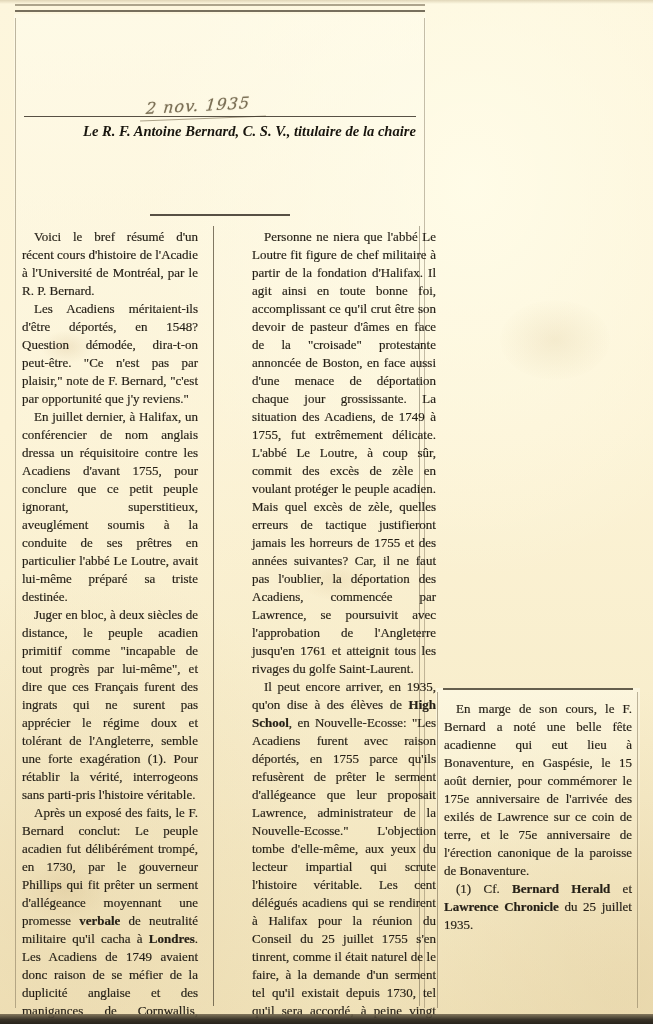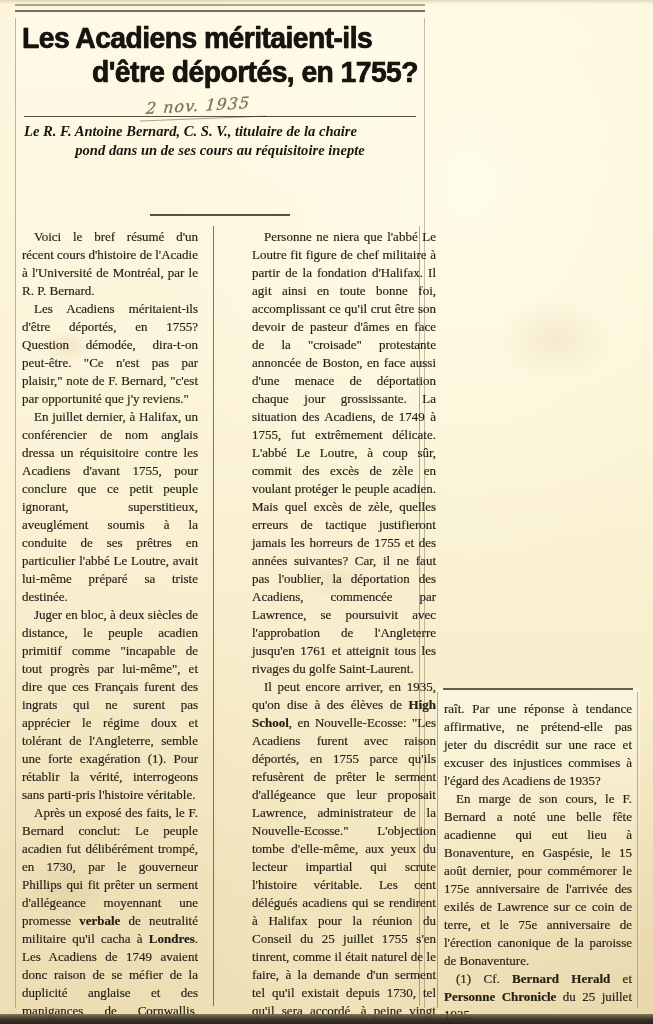--- a/index.html
+++ b/index.html
@@ -114,21 +114,21 @@
     top: 122px;
     width: 392px;
     font-family: "Liberation Serif", serif;
     font-style: italic;
     font-weight: 700;
     font-size: 14.6px;
     line-height: 1.30;
     color: #19160f;
     text-align: center;
   }
-  .deck .d1 { text-align: left; }
+  .deck .d1 { text-align: right; }
 
   
   .col {
     position: absolute;
     color: #241f16;
     font-family: "Liberation Serif", serif;
     font-size: 13px;
     line-height: 18px;
     text-align: justify;
     text-justify: inter-word;
@@ -183,61 +183,55 @@
   <div class="foxing" style="left:500px; top:300px; width:110px; height:80px; background:radial-gradient(ellipse at center, rgba(205,178,124,0.18), rgba(205,178,124,0) 75%);"></div>
   <div class="foxing" style="left:20px; top:860px; width:90px; height:60px; background:radial-gradient(ellipse at center, rgba(188,157,102,0.26), rgba(188,157,102,0) 72%);"></div>
 
   <div class="clipping" id="clip-main"></div>
 
   <div class="edge" style="left:15px;  top:18px;  width:1px; height:990px; opacity:.45;"></div>
   <div class="edge" style="left:424px; top:18px;  width:1px; height:990px; opacity:.40;"></div>
   <div class="edge" style="left:15px;  top:10px;  width:410px; height:2px; opacity:.75; background:#4a4132;"></div>
   <div class="edge" style="left:15px;  top:4px;   width:410px; height:2px; opacity:.55; background:#6a5e47;"></div>
 
-  <div class="headline inky">
-    <span class="l1">Les Acadiens méritaient-ils</span>
-    <span class="l2">d'être déportés, en 1755?</span>
-  </div>
 
   <div class="handwriting">2 nov. 1935</div>
   <div class="hw-underline"></div>
 
   <div class="rule-h" style="left:24px; top:116px; width:392px; height:1px;"></div>
 
   <div class="deck inky">
     <div class="d1">Le R. F. Antoine Bernard, C. S. V., titulaire de la chaire</div>
-    <div>pond dans un de ses cours au réquisitoire inepte</div>
   </div>
 
   <div class="rule-h" style="left:150px; top:214px; width:140px; height:2px;"></div>
 
   <div class="vrule" style="left:213px; top:226px; width:1px; height:780px;"></div>
   <div class="vrule" style="left:419px; top:226px; width:1px; height:780px; opacity:.45;"></div>
 
   <div class="col inky" id="col1">
     <p>Voici le bref résumé d'un récent cours d'histoire de l'Acadie à l'Université de Montréal, par le R. P. Bernard.</p>
-    <p>Les Acadiens méritaient-ils d'être déportés, en 1755? Question démodée, dira-t-on peut-être. "Ce n'est pas par plaisir," note de F. Bernard, "c'est par opportunité que j'y reviens."</p>
+    <p>Les Acadiens méritaient-ils d'être déportés, en 1548? Question démodée, dira-t-on peut-être. "Ce n'est pas par plaisir," note de F. Bernard, "c'est par opportunité que j'y reviens."</p>
     <p>En juillet dernier, à Halifax, un conférencier de nom anglais dressa un réquisitoire contre les Acadiens d'avant 1755, pour conclure que ce petit peuple ignorant, superstitieux, aveuglément soumis à la conduite de ses prêtres en particulier l'abbé Le Loutre, avait lui-même préparé sa triste destinée.</p>
     <p>Juger en bloc, à deux siècles de distance, le peuple acadien primitif comme "incapable de tout progrès par lui-même", et dire que ces Français furent des ingrats qui ne surent pas apprécier le régime doux et tolérant de l'Angleterre, semble une forte exagération (1). Pour rétablir la vérité, interrogeons sans parti-pris l'histoire véritable.</p>
     <p>Après un exposé des faits, le F. Bernard conclut: Le peuple acadien fut délibérément trompé, en 1730, par le gouverneur Phillips qui fit prêter un serment d'allégeance moyennant une promesse <b>verbale</b> de neutralité militaire qu'il cacha à <b>Londres</b>. Les Acadiens de 1749 avaient donc raison de se méfier de la duplicité anglaise et des manigances de Cornwallis, fondateur d'Halifax. Au reste, il faut établir une distinction entre les vieux habitants de Port-Royal et Grand-Pré, pacifiques sur leurs terres ancestrales, sagement dociles à leurs curés sulpiciens et les habitants de la <b>Nouvelle-Acadie</b> constituée par l'abbé Le Loutre autour du fort Beauséjour, sur la seigneurie de Beaubassin encore considérée comme domaine français.</p>
   </div>
 
   <div class="col inky" id="col2">
     <p>Personne ne niera que l'abbé Le Loutre fit figure de chef militaire à partir de la fondation d'Halifax. Il agit ainsi en toute bonne foi, accomplissant ce qu'il crut être son devoir de pasteur d'âmes en face de la "croisade" protestante annoncée de Boston, en face aussi d'une menace de déportation chaque jour grossissante. La situation des Acadiens, de 1749 à 1755, fut extrêmement délicate. L'abbé Le Loutre, à coup sûr, commit des excès de zèle en voulant protéger le peuple acadien. Mais quel excès de zèle, quelles erreurs de tactique justifieront jamais les horreurs de 1755 et des années suivantes? Car, il ne faut pas l'oublier, la déportation des Acadiens, commencée par Lawrence, se poursuivit avec l'approbation de l'Angleterre jusqu'en 1761 et atteignit tous les rivages du golfe Saint-Laurent.</p>
     <p>Il peut encore arriver, en 1935, qu'on dise à des élèves de <b>High School</b>, en Nouvelle-Ecosse: "Les Acadiens furent avec raison déportés, en 1755 parce qu'ils refusèrent de prêter le serment d'allégeance que leur proposait Lawrence, administrateur de la Nouvelle-Ecosse." L'objection tombe d'elle-même, aux yeux du lecteur impartial qui scrute l'histoire véritable. Les cent délégués acadiens qui se rendirent à Halifax pour la réunion du Conseil du 25 juillet 1755 s'en tinrent, comme il était naturel de le faire, à la demande d'un serment tel qu'il existait depuis 1730, tel qu'il sera accordé, à peine vingt ans plus tard aux Bostonnais établis en Nouvelle-Ecosse, que les autorités anglaises du pays dispenseront de tout service militaire contre leurs compatriotes révoltés.</p>
     <p>La question: "Les Acadiens méritaient-ils d'être déportés en 1755?" est peut-être de plus grande actualité qu'il ne pa-</p>
   </div>
 
   <div class="clipping" id="clip-side"></div>
   <div class="edge" style="left:443px; top:688px; width:190px; height:2px; opacity:.8; background:#3f3828;"></div>
   <div class="edge" style="left:437px; top:692px; width:1px; height:316px; opacity:.55;"></div>
   <div class="edge" style="left:637px; top:692px; width:1px; height:316px; opacity:.45;"></div>
 
   <div class="col inky" id="col3">
-    <p class="noind">raît. Par une réponse à tendance affirmative, ne prétend-elle pas jeter du discrédit sur une race et excuser des injustices commises à l'égard des Acadiens de 1935?</p>
     <p>En marge de son cours, le F. Bernard a noté une belle fête acadienne qui eut lieu à Bonaventure, en Gaspésie, le 15 août dernier, pour commémorer le 175e anniversaire de l'arrivée des exilés de Lawrence sur ce coin de terre, et le 75e anniversaire de l'érection canonique de la paroisse de Bonaventure.</p>
-    <p>(1) Cf. <b>Bernard Herald</b> et <b>Personne Chronicle</b> du 25 juillet 1935.</p>
+    <p>(1) Cf. <b>Bernard Herald</b> et <b>Lawrence Chronicle</b> du 25 juillet 1935.</p>
   </div>
 
   <div class="scan-top"></div>
   <div class="scan-band"></div>
 
 </div>
 
 </body></html>

